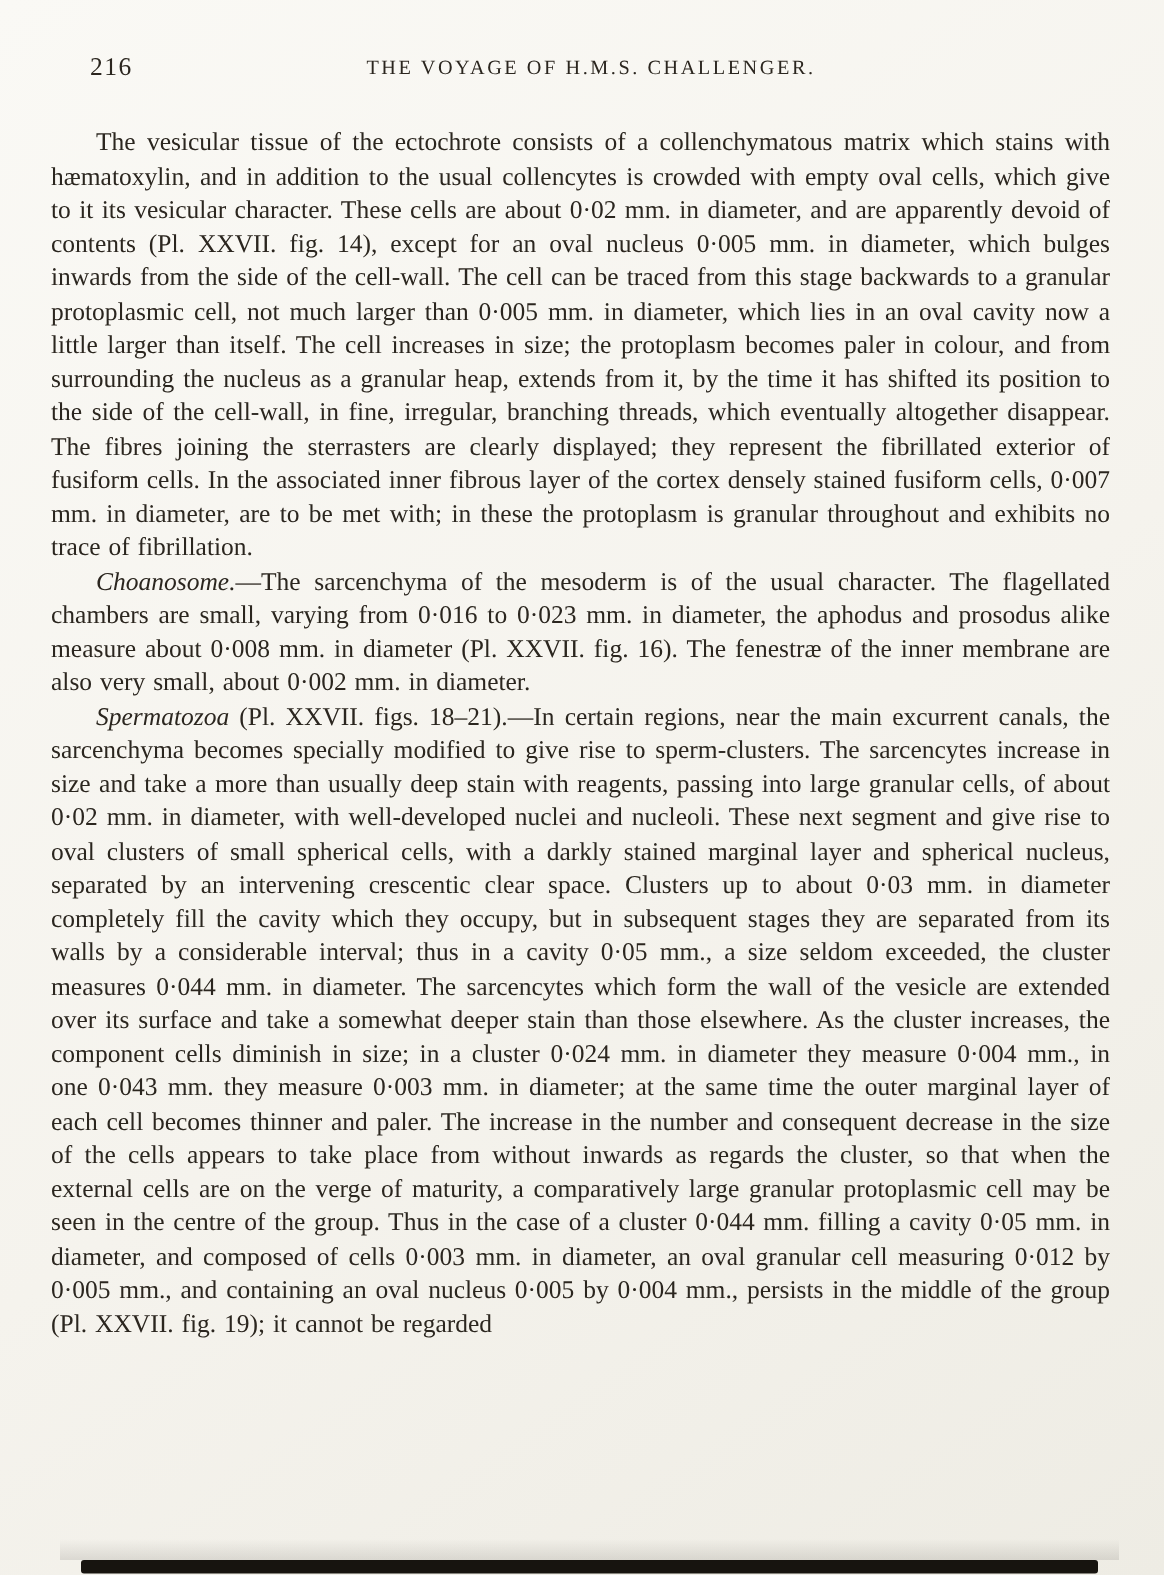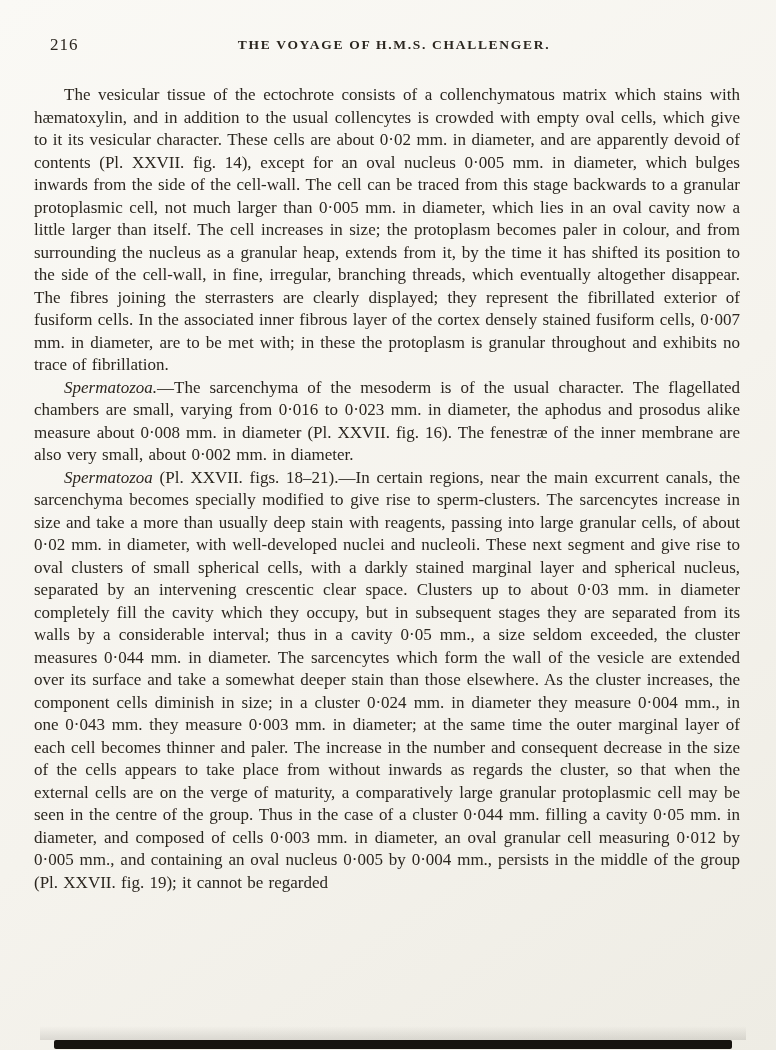--- a/index.html
+++ b/index.html
@@ -23,30 +23,30 @@
   }
   .page-header {
     position: absolute;
     top: 34px;
     left: 50px;
     right: 38px;
     height: 22px;
   }
   .page-number {
     position: absolute;
-    left: 0;
+    left: 10px;
     top: 1px;
     font-size: 17px;
     letter-spacing: 1px;
   }
   .running-title {
     display: block;
     text-align: center;
     font-size: 13.5px;
-    font-weight: bold;
+    font-weight: normal;
     letter-spacing: 1.7px;
     padding-top: 3px;
   }
   .text-block {
     position: absolute;
     top: 84px;
     left: 34px;
     right: 36px;
     text-align: justify;
     font-size: 17px;
@@ -86,21 +86,21 @@
 
   <header class="page-header">
     <span class="page-number">216</span>
     <span class="running-title">THE VOYAGE OF H.M.S. CHALLENGER.</span>
   </header>
 
   <main class="text-block">
 
     <p class="body-paragraph"><span class="lead"></span><span>The vesicular tissue of the ectochrote consists of a collenchymatous matrix which stains with hæmatoxylin, and in addition to the usual collencytes is crowded with empty oval cells, which give to it its vesicular character.  These cells are about 0·02 mm. in diameter, and are apparently devoid of contents (Pl. XXVII. fig. 14), except for an oval nucleus 0·005 mm. in diameter, which bulges inwards from the side of the cell-wall. The cell can be traced from this stage backwards to a granular protoplasmic cell, not much larger than 0·005 mm. in diameter, which lies in an oval cavity now a little larger than itself.  The cell increases in size; the protoplasm becomes paler in colour, and from surrounding the nucleus as a granular heap, extends from it, by the time it has shifted its position to the side of the cell-wall, in fine, irregular, branching threads, which eventually altogether disappear.  The fibres joining the sterrasters are clearly displayed; they represent the fibrillated exterior of fusiform cells.  In the associated inner fibrous layer of the cortex densely stained fusiform cells, 0·007 mm. in diameter, are to be met with; in these the protoplasm is granular throughout and exhibits no trace of fibrillation.</span></p>
 
-    <p class="body-paragraph"><span class="lead">Spermatozoa.</span><span>—The sarcenchyma of the mesoderm is of the usual character.  The flagellated chambers are small, varying from 0·016 to 0·023 mm. in diameter, the aphodus and prosodus alike measure about 0·008 mm. in diameter (Pl. XXVII. fig. 16).  The fenestræ of the inner membrane are also very small, about 0·002 mm. in diameter.</span></p>
+    <p class="body-paragraph"><span class="lead">Choanosome.</span><span>—The sarcenchyma of the mesoderm is of the usual character.  The flagellated chambers are small, varying from 0·016 to 0·023 mm. in diameter, the aphodus and prosodus alike measure about 0·008 mm. in diameter (Pl. XXVII. fig. 16).  The fenestræ of the inner membrane are also very small, about 0·002 mm. in diameter.</span></p>
 
     <p class="body-paragraph"><span class="lead">Spermatozoa</span><span> (Pl. XXVII. figs. 18–21).—In certain regions, near the main excurrent canals, the sarcenchyma becomes specially modified to give rise to sperm-clusters.  The sarcencytes increase in size and take a more than usually deep stain with reagents, passing into large granular cells, of about 0·02 mm. in diameter, with well-developed nuclei and nucleoli.  These next segment and give rise to oval clusters of small spherical cells, with a darkly stained marginal layer and spherical nucleus, separated by an intervening crescentic clear space.  Clusters up to about 0·03 mm. in diameter completely fill the cavity which they occupy, but in subsequent stages they are separated from its walls by a considerable interval; thus in a cavity 0·05 mm., a size seldom exceeded, the cluster measures 0·044 mm. in diameter.  The sarcencytes which form the wall of the vesicle are extended over its surface and take a somewhat deeper stain than those elsewhere. As the cluster increases, the component cells diminish in size; in a cluster 0·024 mm. in diameter they measure 0·004 mm., in one 0·043 mm. they measure 0·003 mm. in diameter; at the same time the outer marginal layer of each cell becomes thinner and paler.  The increase in the number and consequent decrease in the size of the cells appears to take place from without inwards as regards the cluster, so that when the external cells are on the verge of maturity, a comparatively large granular protoplasmic cell may be seen in the centre of the group.  Thus in the case of a cluster 0·044 mm. filling a cavity 0·05 mm. in diameter, and composed of cells 0·003 mm. in diameter, an oval granular cell measuring 0·012 by 0·005 mm., and containing an oval nucleus 0·005 by 0·004 mm., persists in the middle of the group (Pl. XXVII. fig. 19); it cannot be regarded</span></p>
 
   </main>
 
   <div class="scan-shadow-fade"></div>
   <div class="scan-shadow"></div>
 
 </div>
 

